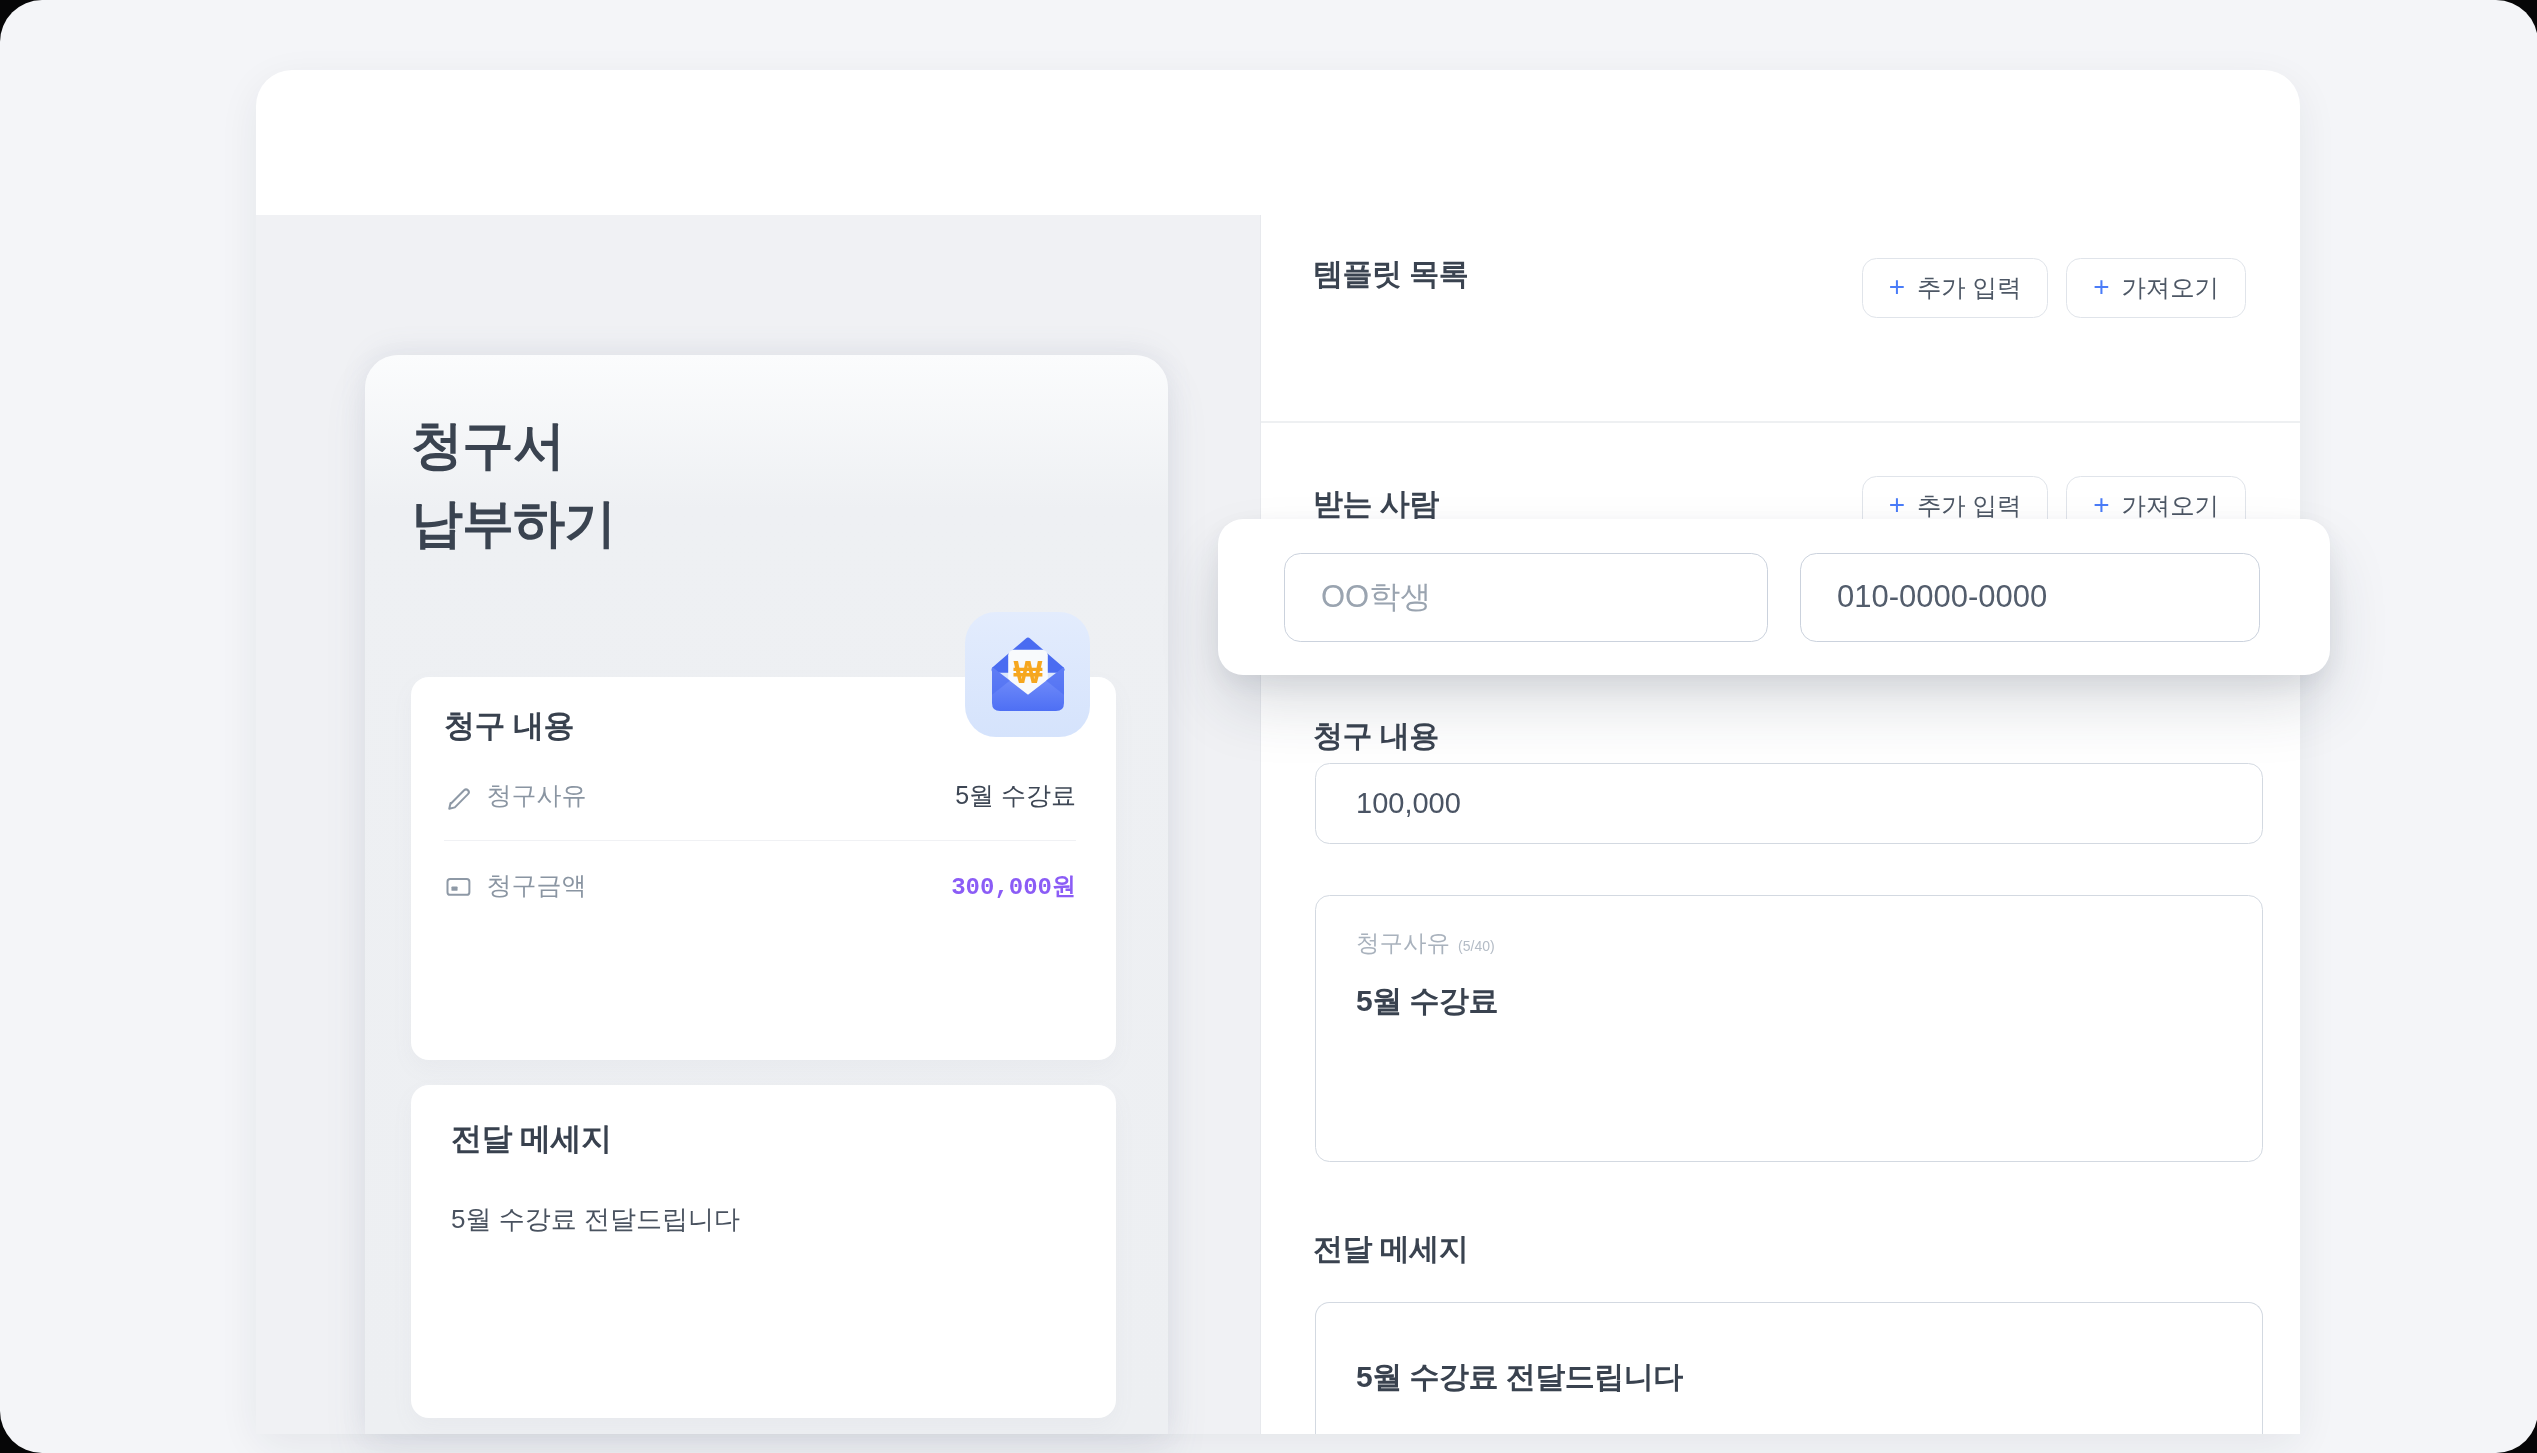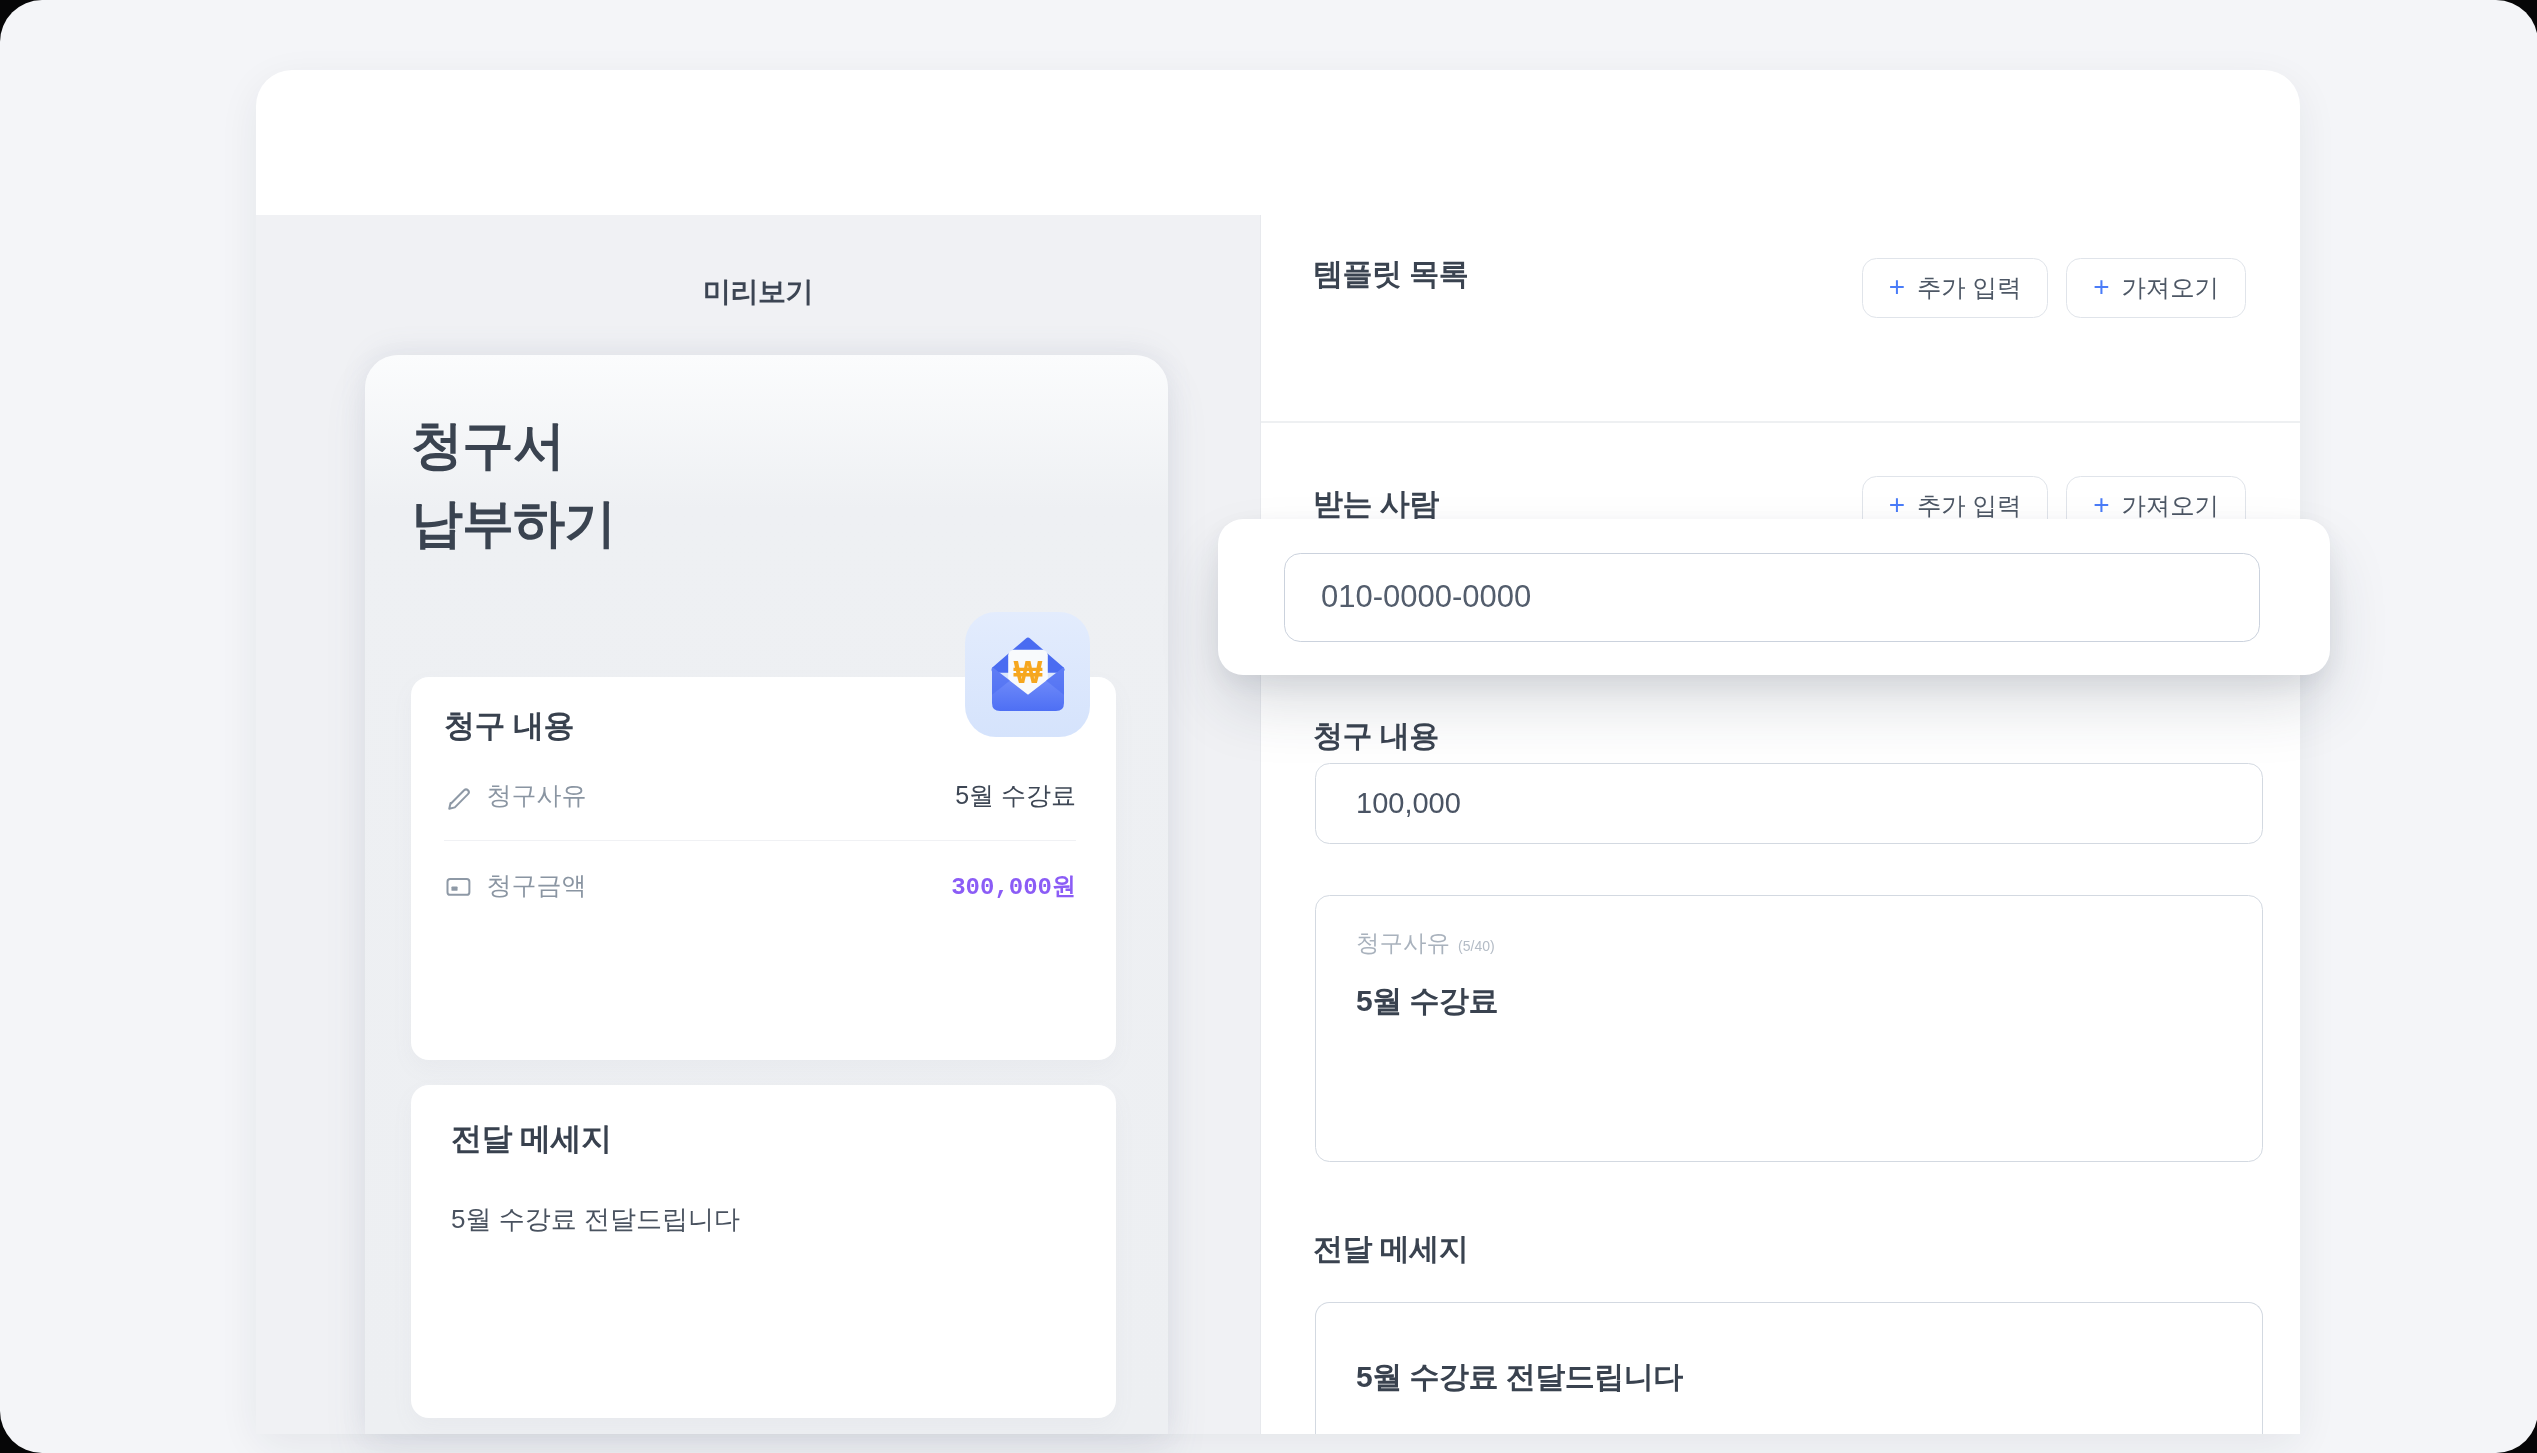--- a/index.html
+++ b/index.html
@@ -111,21 +111,20 @@
 </head>
 <body>
 
 <div class="page">
   <div class="main-card">
 
 
     <div class="card-body">
 
       <div class="left-panel">
-        <div class="panel-title">미리보기</div>
 
         <div class="preview-card">
           <div class="pv-title">
             <span>청구서</span><br>
             <span>납부하기</span>
           </div>
 
           <div class="pv-icon">
             <svg width="90" height="90" viewBox="0 0 100 100" aria-hidden="true">
               <defs>
@@ -201,20 +200,21 @@
             <span class="plus">+</span>
             <span>추가 입력</span>
           </div>
           <div class="btn">
             <span class="plus">+</span>
             <span>가져오기</span>
           </div>
         </div>
 
         <div class="float-card">
+          <div class="text-input inp-name">OO학생</div>
           <div class="text-input inp-phone">010-0000-0000</div>
         </div>
 
         <div class="sec-title" style="top:503px;">청구 내용</div>
         <div class="amount-input">100,000</div>
 
         <div class="textarea ta1">
           <div class="ta-label">
             <span>청구사유</span>
             <span class="counter">(5/40)</span>

